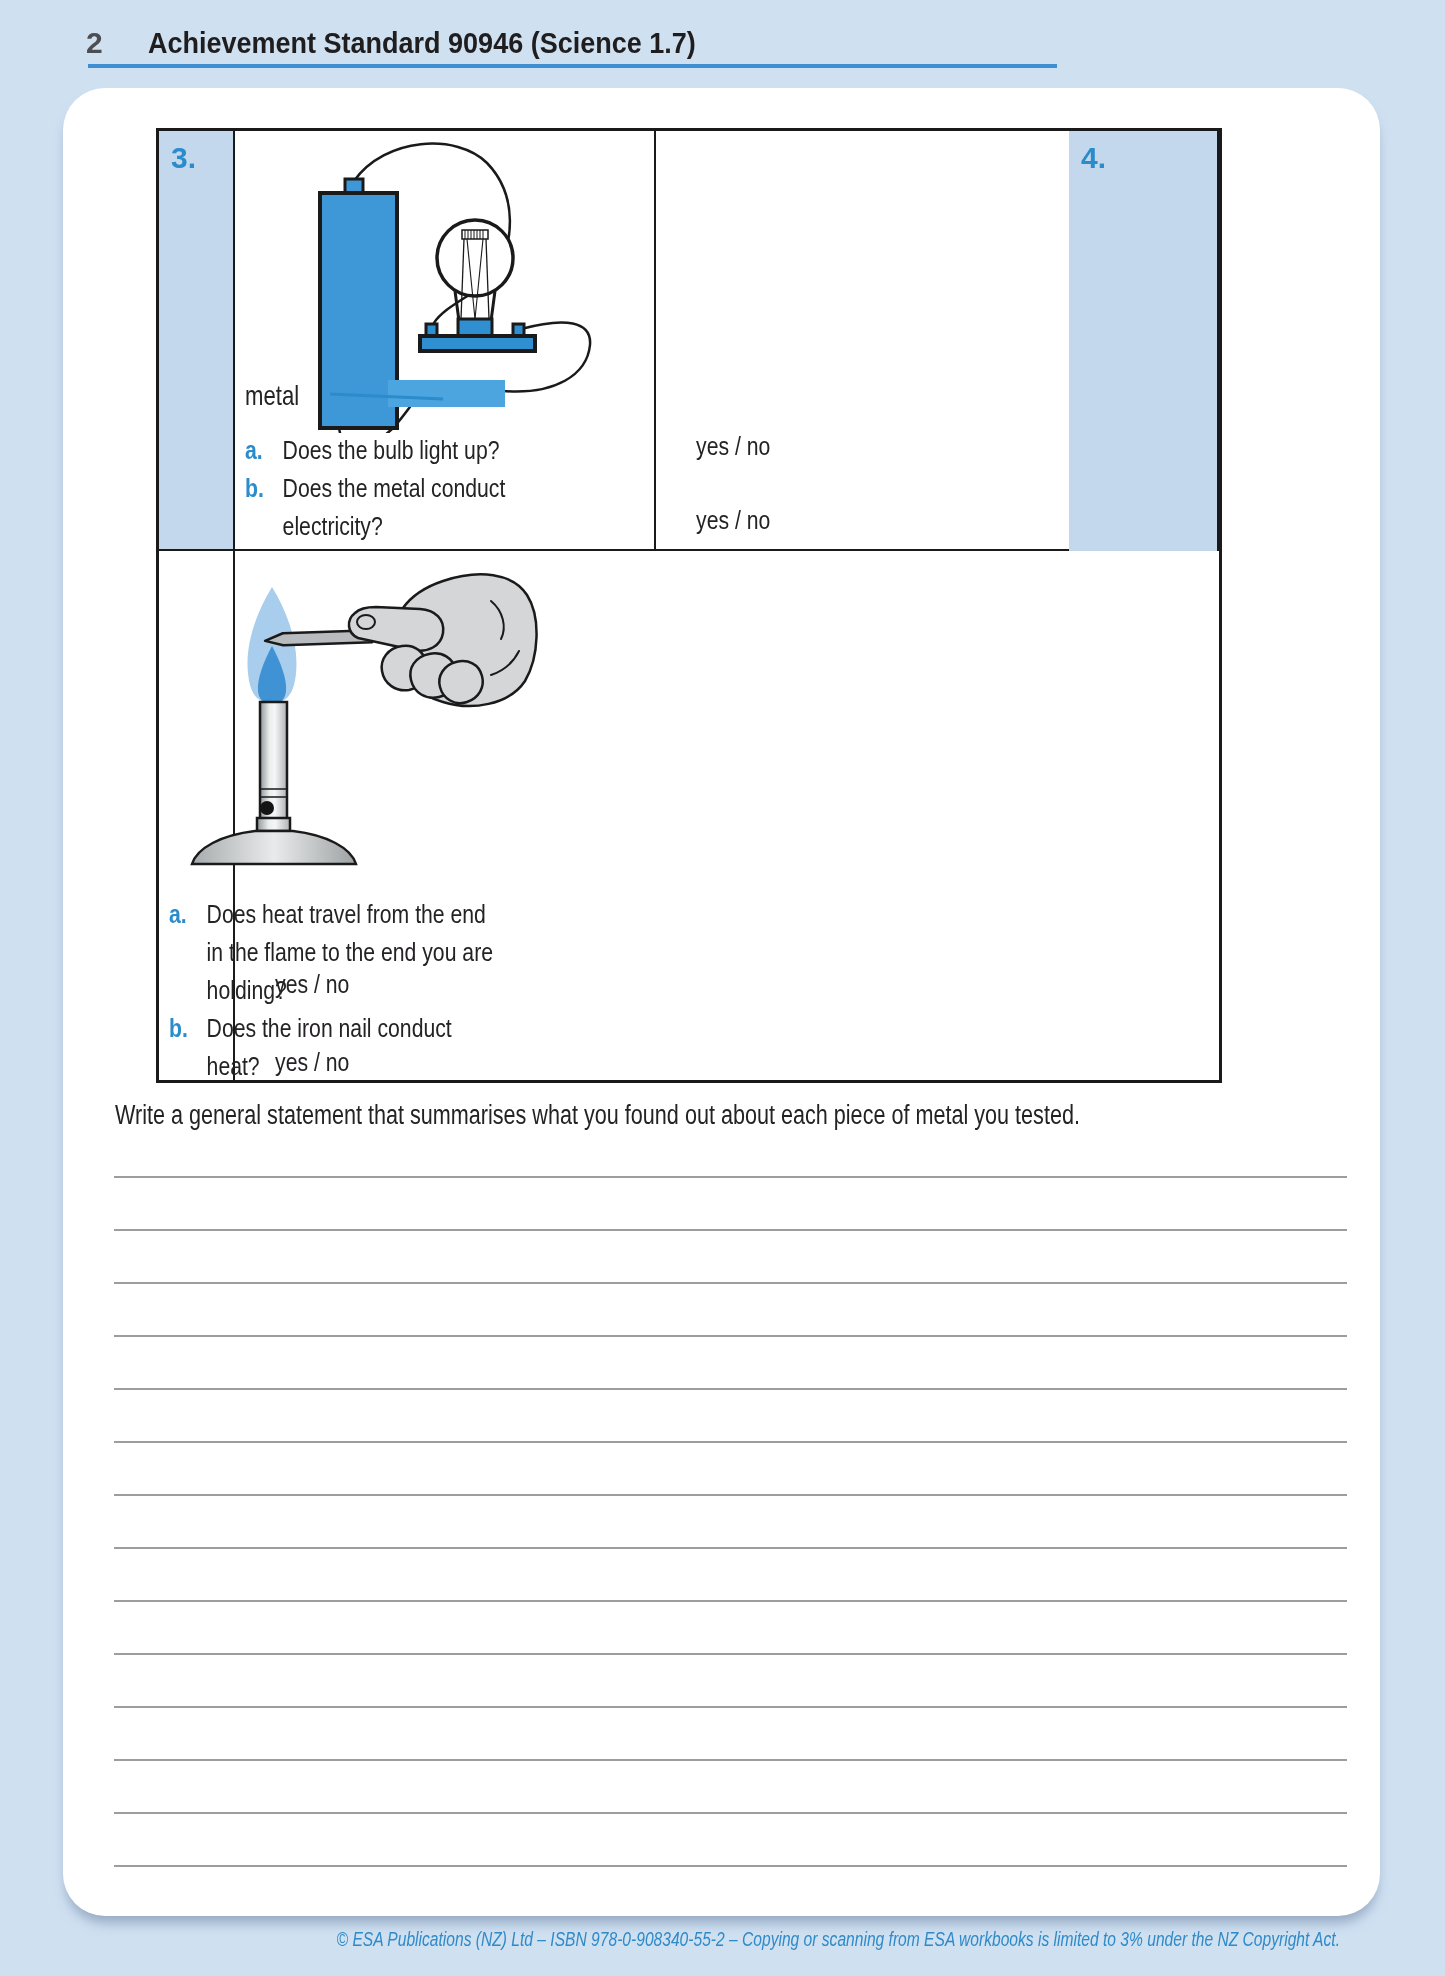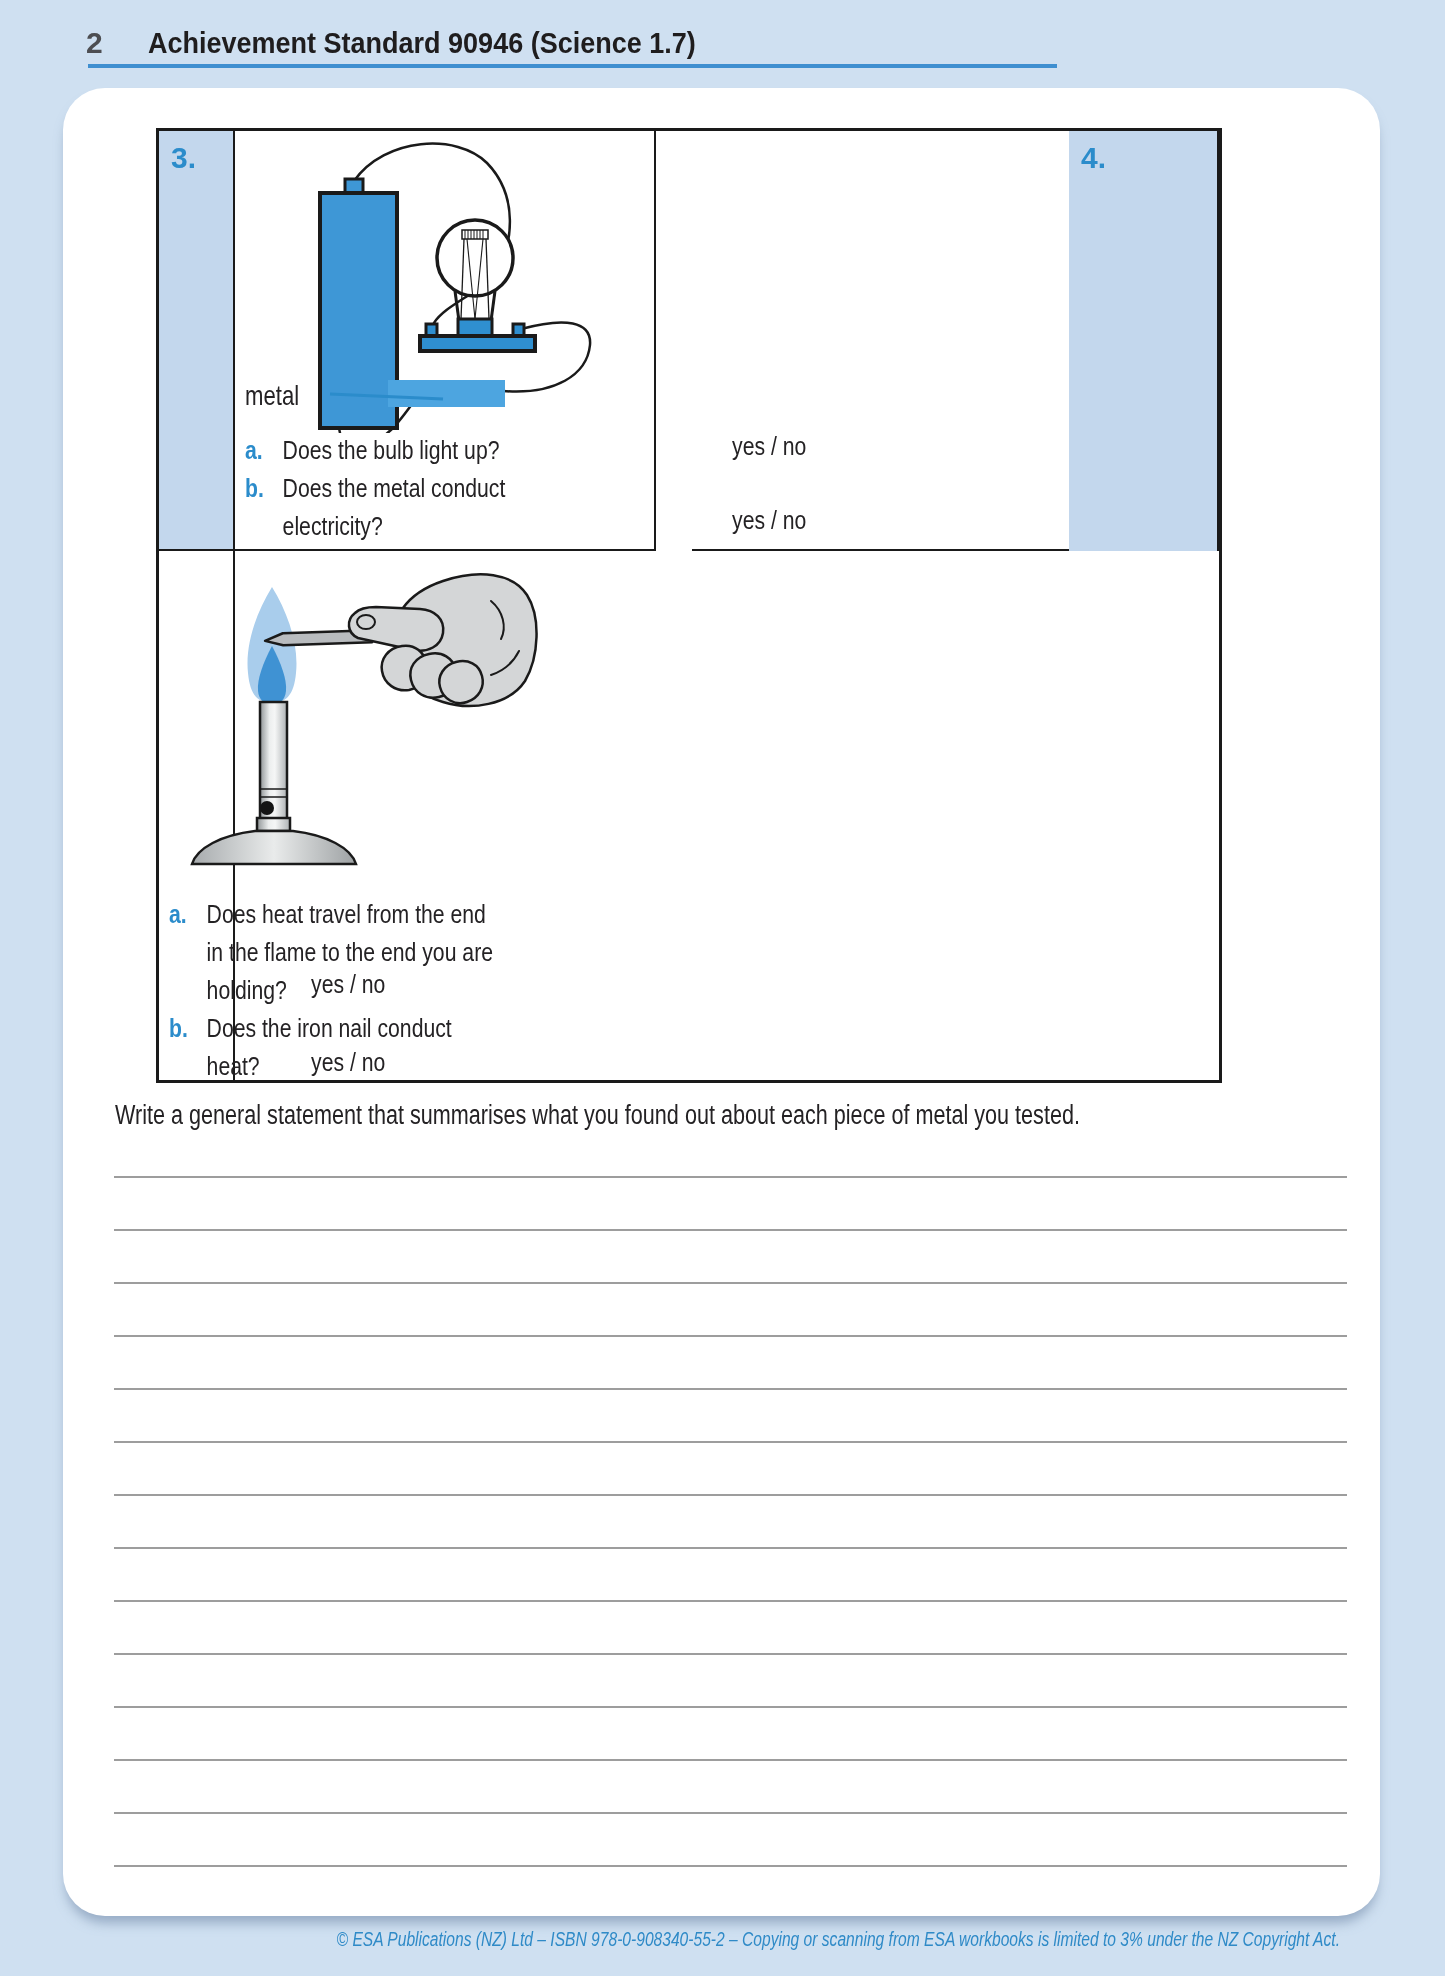--- a/index.html
+++ b/index.html
@@ -33,21 +33,21 @@
   }
   
   .wtable {
     position:absolute; left:93px; top:40px; width:1066px; height:955px;
     display:grid;
     grid-template-columns:76px 421px 413px 1fr;
     grid-template-rows:420px 1fr;
     border:3px solid #1a1a1a;
   }
   .cell { position:relative; border-right:2px solid #1a1a1a; border-bottom:2px solid #1a1a1a; }
-  .cell.lastcol { border-right:none;margin-left:36px; }
+  .cell.lastcol { border-right:none; }
   .cell.lastrow { border-bottom:none; }
   .numcell { background:#c3d7ed; }
   .stepnum {
     position:absolute; left:12px; top:10px;
     font-size:30px; font-weight:bold; color:#2b8ccb;
   }
   .instr { position:absolute; left:16px; top:15px; width:500px;
     transform:scaleX(.8); transform-origin:0 0; }
   .para {
     font-size:26.5px; line-height:38px; color:#242224;

